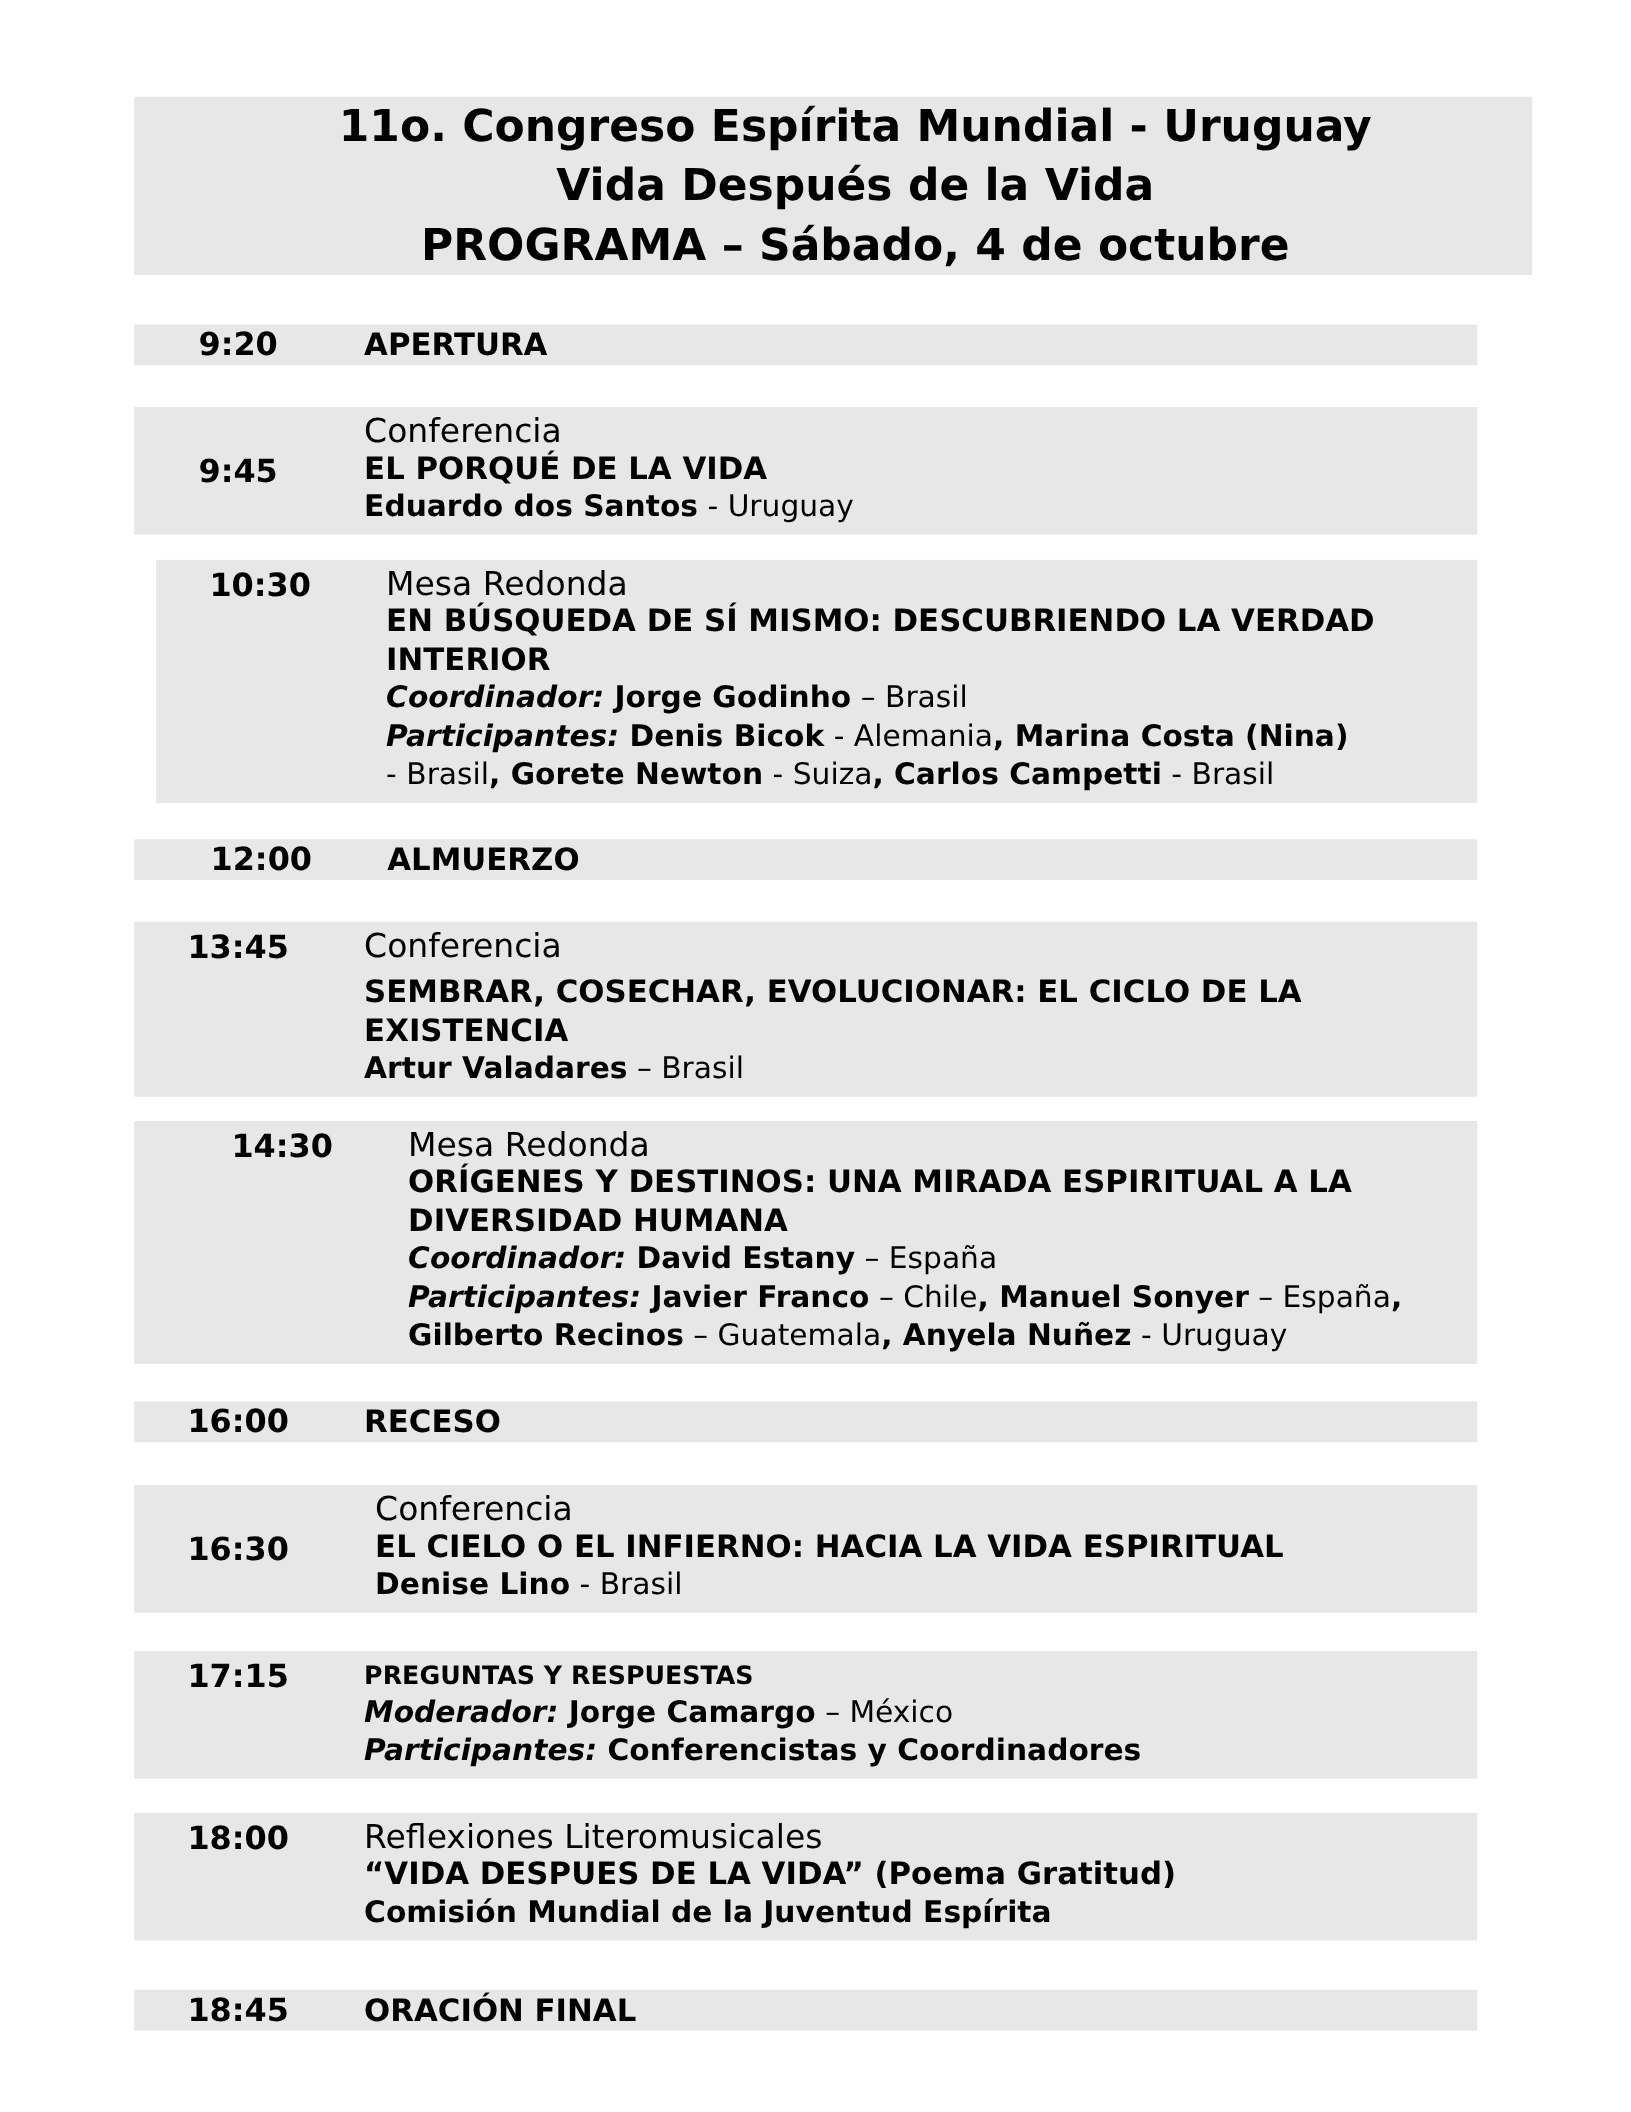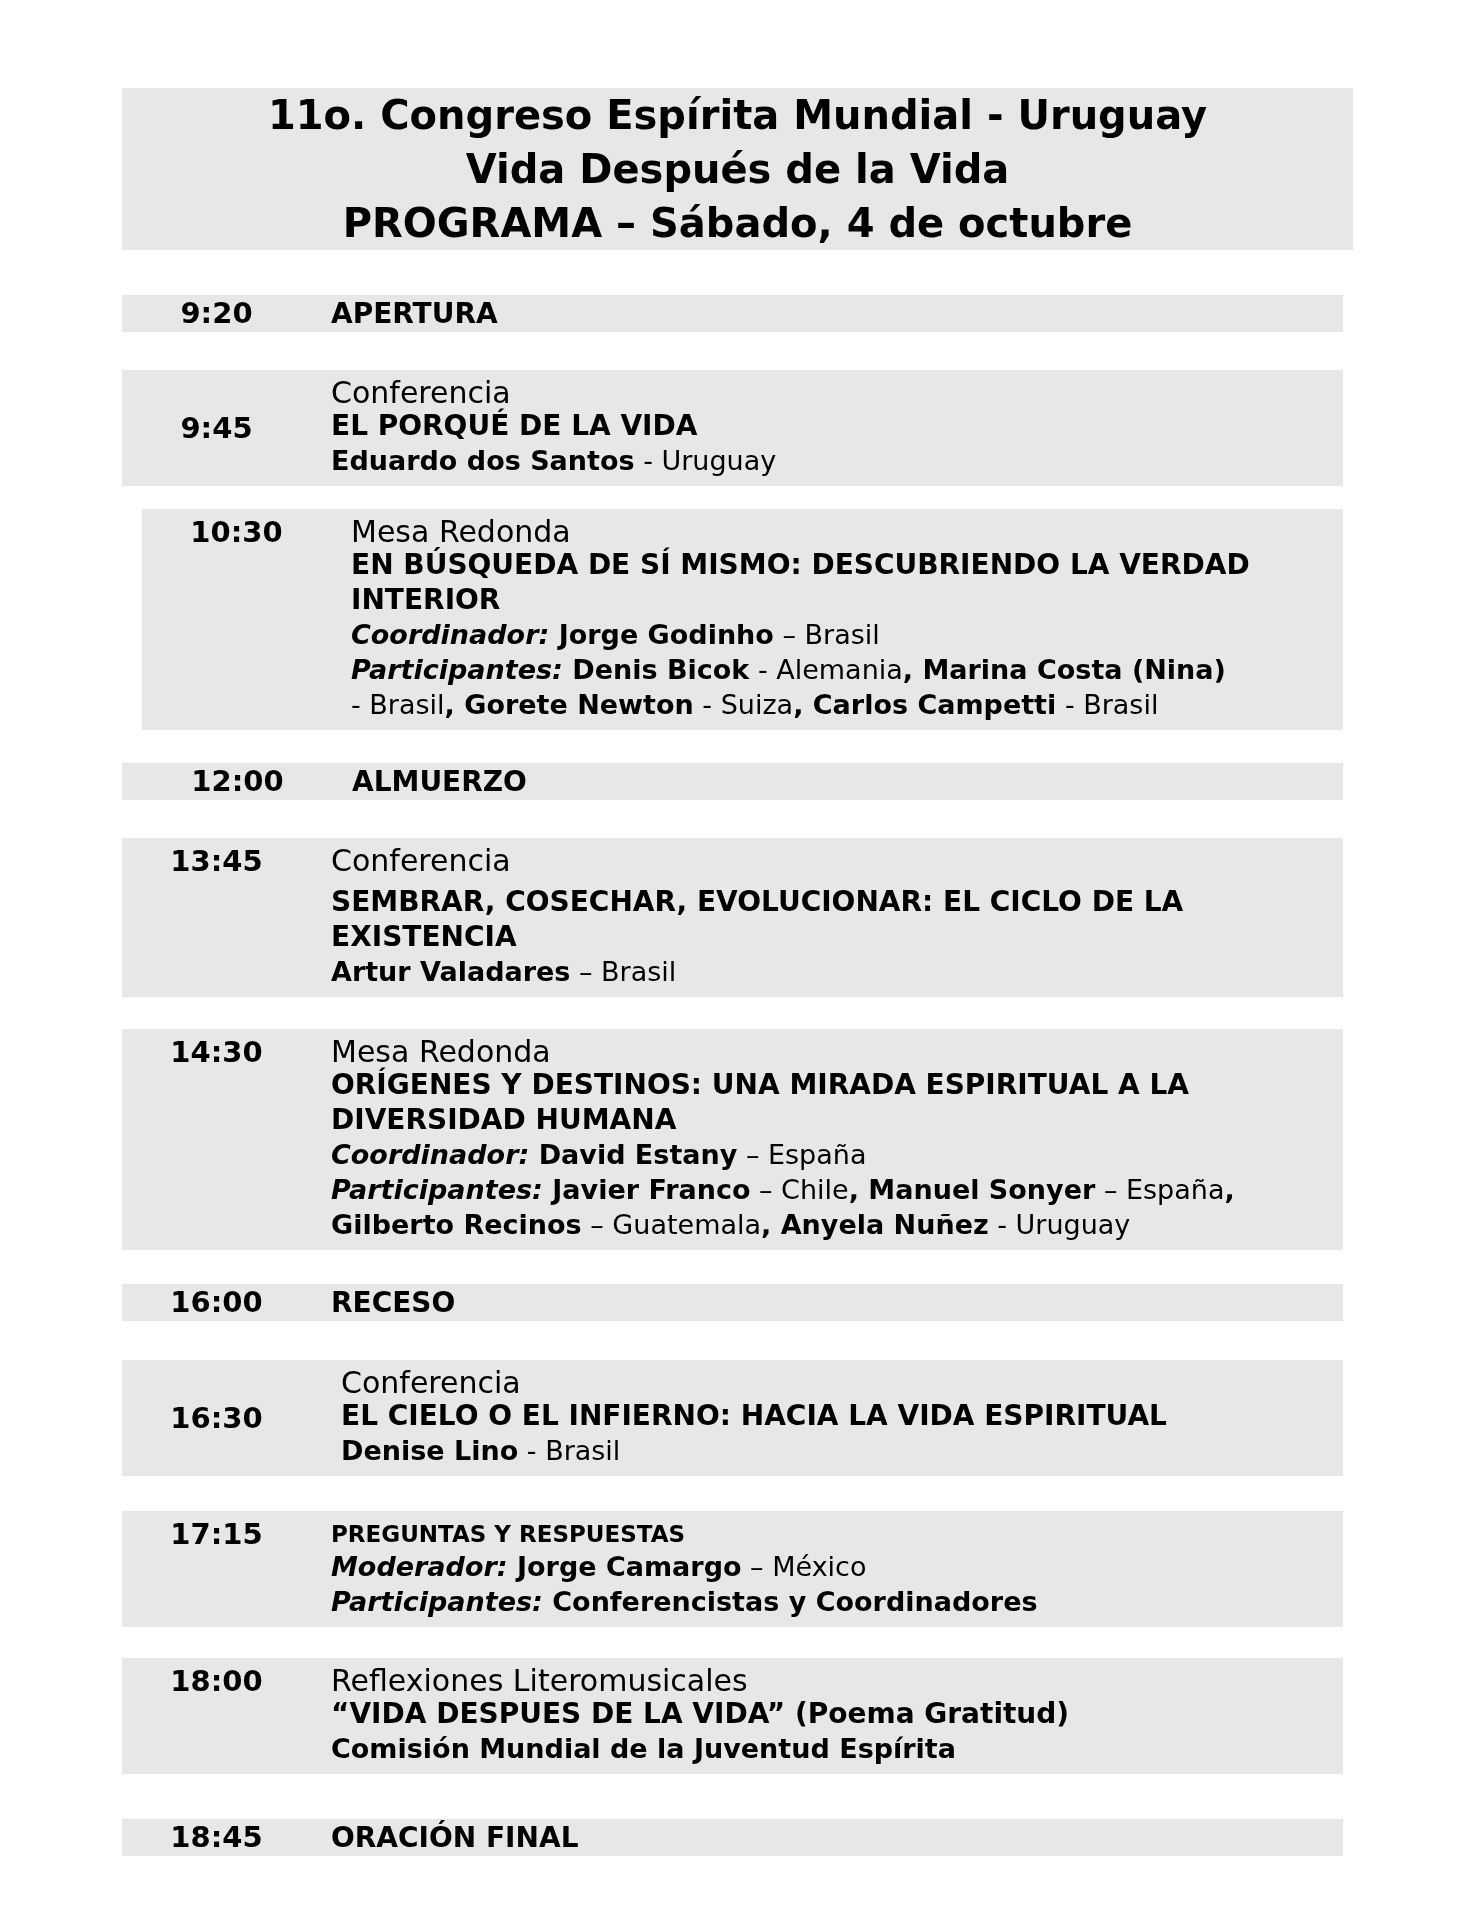--- a/index.html
+++ b/index.html
@@ -22,20 +22,21 @@
   
   .header-block {
     margin: 88px 0 0 122px;
     width: 1231px;
     background: var(--block-bg, #e7e7e7);
     text-align: center;
     font-weight: bold;
     font-size: 40px;
     line-height: 54px;
     white-space: nowrap;
+    padding-left: 40px;
   }
   
   .schedule {
     margin-left: 122px;
     width: 1221px;
   }
   .row {
     display: flex;
     background: var(--block-bg, #e7e7e7);
     align-items: flex-start;
@@ -87,21 +88,21 @@
   }
   .seg.b  { font-weight: bold; }
   .seg.bi { font-weight: bold; font-style: italic; }
   .seg.r  { font-weight: normal; }
   
   .schedule .row:nth-child(1)  { margin-top: 45px; }
   .schedule .row:nth-child(2)  { margin-top: 38px; }
   .schedule .row:nth-child(3)  { margin-top: 23px; margin-left: 20px; }
   .schedule .row:nth-child(4)  { margin-top: 33px; padding-left: 21px; }
   .schedule .row:nth-child(5)  { margin-top: 38px; }
-  .schedule .row:nth-child(6)  { margin-top: 32px; }
+  .schedule .row:nth-child(6)  { margin-top: 22px; padding-left: 40px; }
   .schedule .row:nth-child(7)  { margin-top: 34px; }
   .schedule .row:nth-child(8)  { margin-top: 39px; }
   .schedule .row:nth-child(9)  { margin-top: 35px; }
   .schedule .row:nth-child(10) { margin-top: 31px; }
   .schedule .row:nth-child(11) { margin-top: 45px; }
 </style>
 </head>
 <body style="background: rgb(255, 255, 255); color: rgb(0, 0, 0);">
 
 <div class="page">

